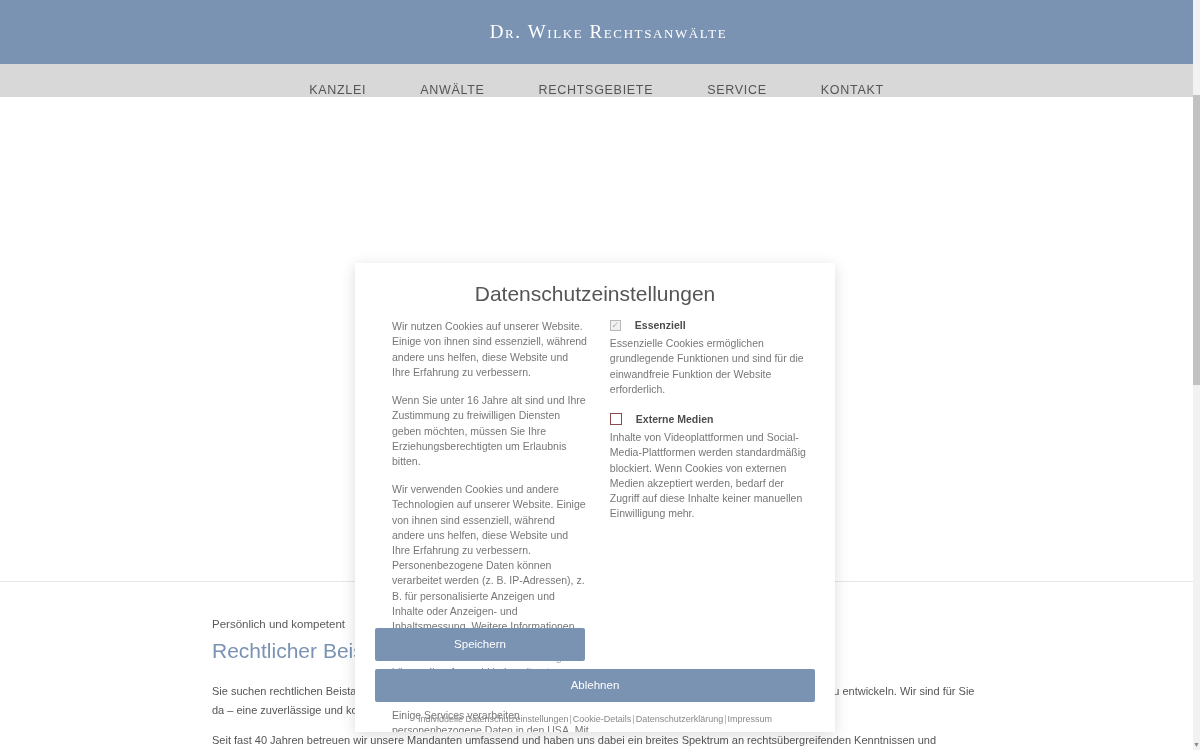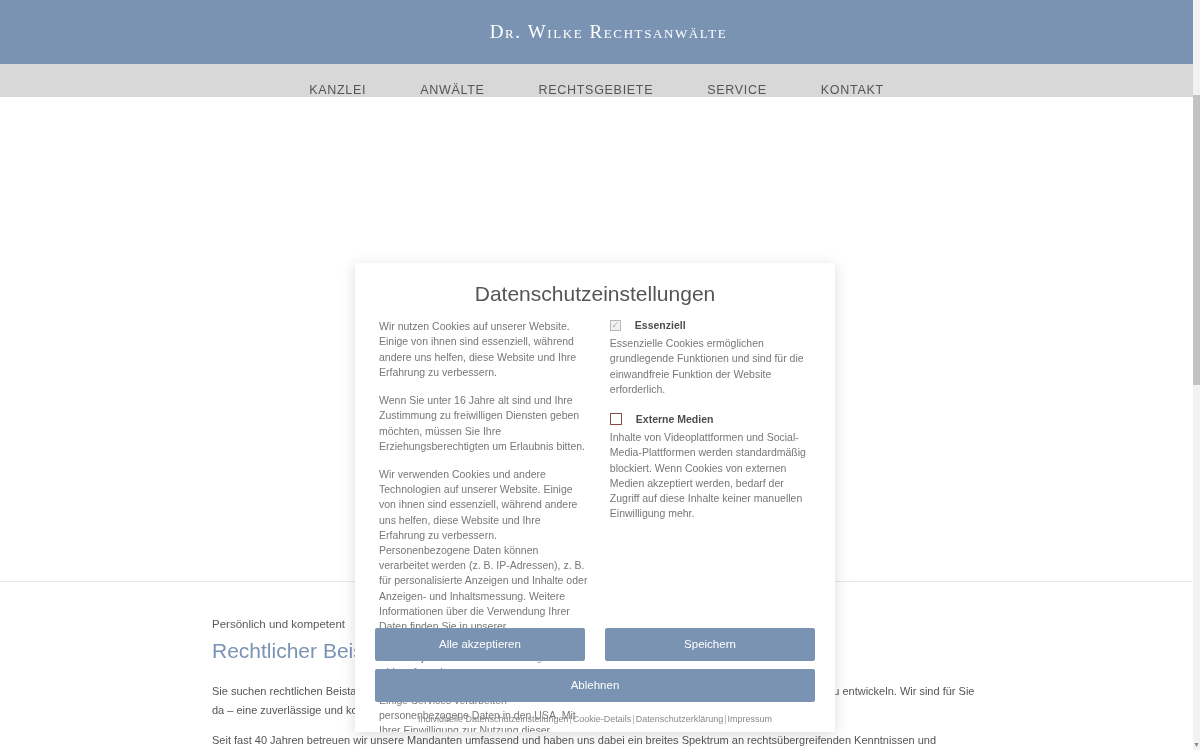--- a/index.html
+++ b/index.html
@@ -165,21 +165,21 @@
     display: flex;
     gap: 21px;
   }
   .col-left { width: 224px; }
   .col-right { width: 215px; }
 
   .m-par {
     color: #777777;
     font-size: 10.5px;
     line-height: 1.45;
-    margin: 0 0 13px 4px;
+    margin: 0 0 13px 17px;
   }
   .m-link {
     color: #8aa6c4;
     cursor: pointer;
     text-decoration: none;
   }
 
   
   .cb-row {
     display: flex;
@@ -314,21 +314,20 @@
         <div class="cb-row">
           <span class="cb external"></span>
           <span class="cb-label">Externe Medien</span>
         </div>
         <p class="cb-desc">Inhalte von Videoplattformen und Social-Media-Plattformen werden standardmäßig blockiert. Wenn Cookies von externen Medien akzeptiert werden, bedarf der Zugriff auf diese Inhalte keiner manuellen Einwilligung mehr.</p>
 
       </div>
     </div>
 
     <div class="btn-row primary-row">
-      <button class="btn half">Alle akzeptieren</button>
       <button class="btn half">Speichern</button>
     </div>
     <div class="btn-row single-row">
       <button class="btn full">Ablehnen</button>
     </div>
 
     <div class="modal-footer">
       <span class="f-link">Individuelle Datenschutzeinstellungen</span><span class="f-sep">|</span><span class="f-link">Cookie-Details</span><span class="f-sep">|</span><span class="f-link">Datenschutzerklärung</span><span class="f-sep">|</span><span class="f-link">Impressum</span>
     </div>
 

